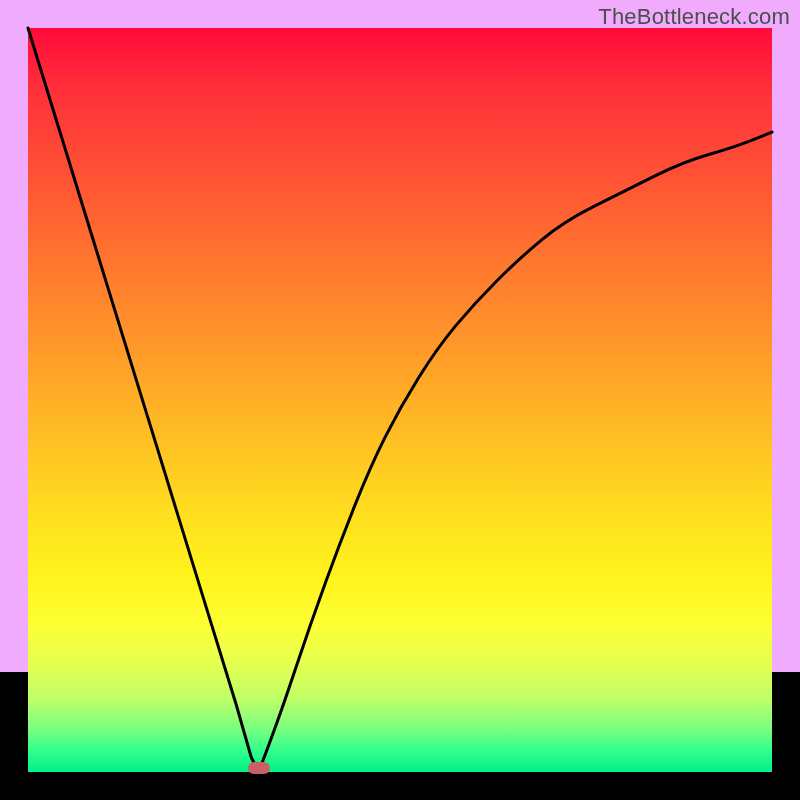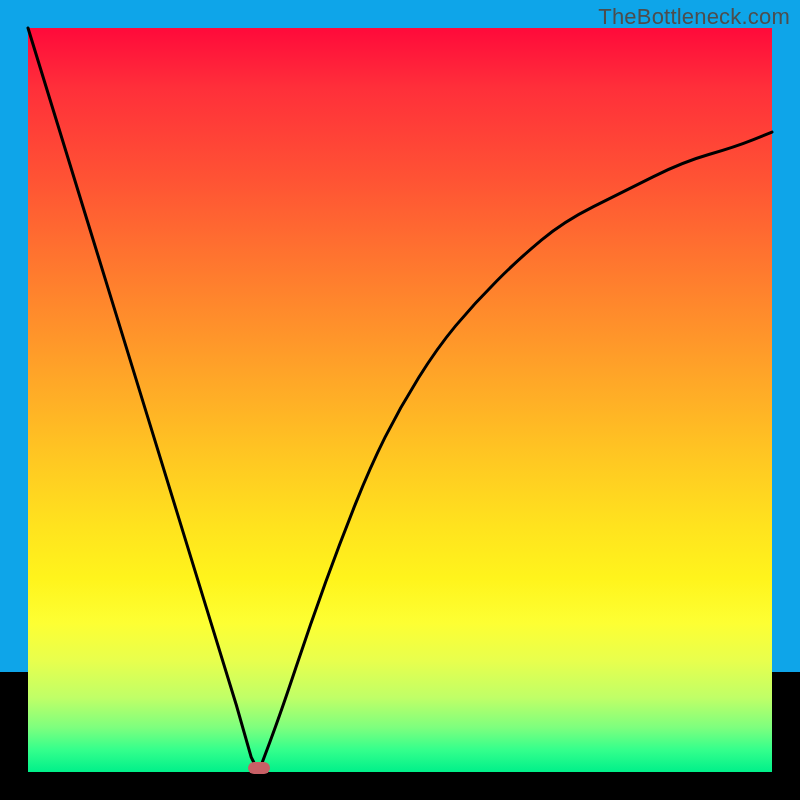--- a/index.html
+++ b/index.html
@@ -8,21 +8,21 @@
     width: 800px;
     height: 800px;
     background: #000;
     overflow: hidden;
     font-family: Arial, Helvetica, sans-serif;
   }
   .frame {
     position: relative;
     width: 800px;
     height: 672px;
-    background: #0ea5e9;
+    background: #f0abfc;
   }
   .plot-area {
     position: absolute;
     left: 28px;
     top: 28px;
     width: 744px;
     height: 744px;
     background: linear-gradient(to bottom,
       #ff0a3a 0%,
       #ff2f3a 8%,

